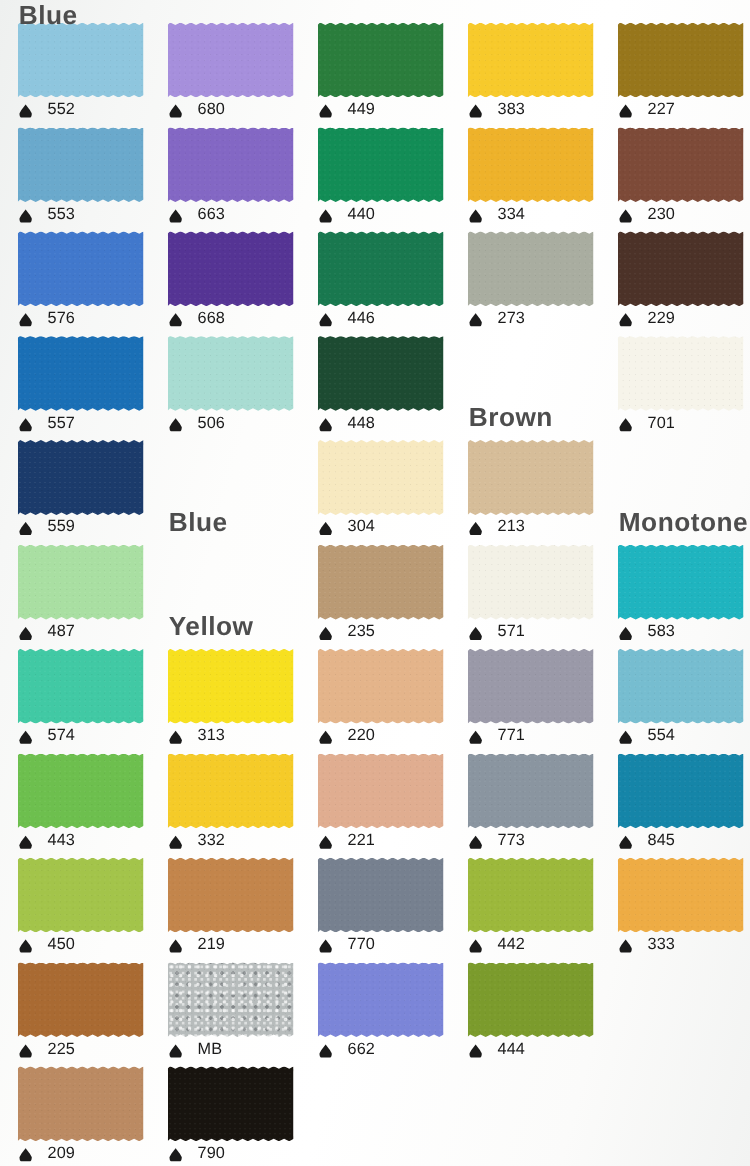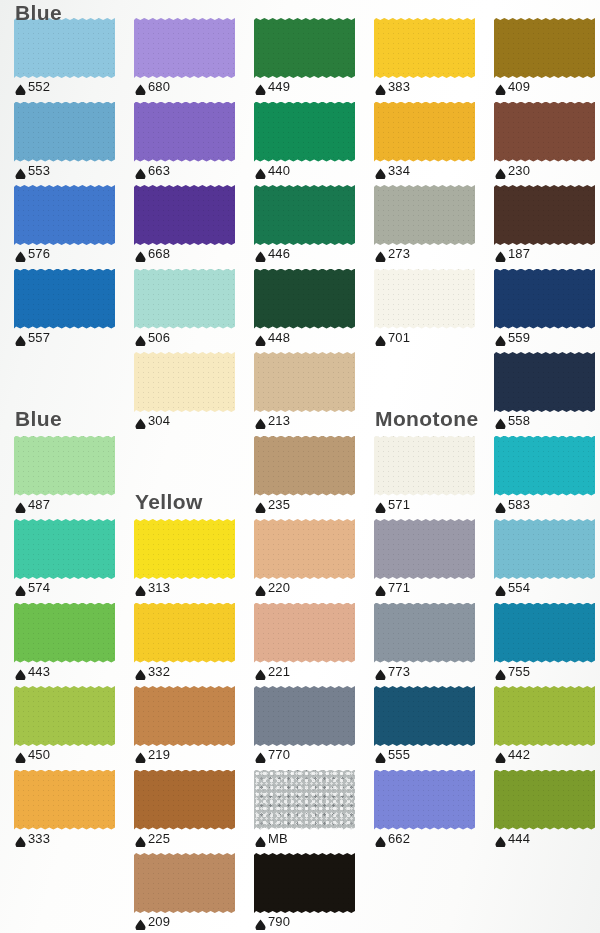--- a/index.html
+++ b/index.html
@@ -102,21 +102,21 @@
     background-size: 7px 7px, 9px 9px, 5px 5px;
     background-position: 0 0, 3px 4px, 5px 1px;
   }
   
   .label {
     position: absolute;
     left: 1px;
     top: 62px;
     display: flex;
     align-items: center;
-    gap: 2px;
+    gap: 12px;
     white-space: nowrap;
   }
   .drop-icon {
     display: inline-block;
     width: 11px;
     height: 11px;
     flex: 0 0 auto;
   }
   .code {
     font-size: 13px;
@@ -191,21 +191,21 @@
       </div>
       <div class="cell">
         <div class="swatch-wrap">
           <div class="swatch-shadow"></div>
           <div class="swatch" style="background: rgb(151, 118, 27);"></div>
         </div>
         <div class="label">
           <span class="drop-icon"><svg viewBox="0 0 12 12" width="11" height="11" aria-hidden="true">
               <path d="M6 0.6 C6 0.6 11.4 7.0 11.4 9.0 A5.4 5.4 0 0 1 0.6 9.0 C0.6 7.0 6 0.6 6 0.6 Z" fill="#1b1b1b"></path>
             </svg></span>
-          <span class="code">409</span>
+          <span class="code">227</span>
         </div>
       </div>
       <div class="cell">
         <div class="swatch-wrap">
           <div class="swatch-shadow"></div>
           <div class="swatch" style="background: rgb(106, 169, 204);"></div>
         </div>
         <div class="label">
           <span class="drop-icon"><svg viewBox="0 0 12 12" width="11" height="11" aria-hidden="true">
               <path d="M6 0.6 C6 0.6 11.4 7.0 11.4 9.0 A5.4 5.4 0 0 1 0.6 9.0 C0.6 7.0 6 0.6 6 0.6 Z" fill="#1b1b1b"></path>
@@ -311,21 +311,21 @@
       </div>
       <div class="cell">
         <div class="swatch-wrap">
           <div class="swatch-shadow"></div>
           <div class="swatch" style="background: rgb(76, 50, 40);"></div>
         </div>
         <div class="label">
           <span class="drop-icon"><svg viewBox="0 0 12 12" width="11" height="11" aria-hidden="true">
               <path d="M6 0.6 C6 0.6 11.4 7.0 11.4 9.0 A5.4 5.4 0 0 1 0.6 9.0 C0.6 7.0 6 0.6 6 0.6 Z" fill="#1b1b1b"></path>
             </svg></span>
-          <span class="code">187</span>
+          <span class="code">229</span>
         </div>
       </div>
       <div class="cell">
         <div class="swatch-wrap">
           <div class="swatch-shadow"></div>
           <div class="swatch" style="background: rgb(26, 111, 181);"></div>
         </div>
         <div class="label">
           <span class="drop-icon"><svg viewBox="0 0 12 12" width="11" height="11" aria-hidden="true">
               <path d="M6 0.6 C6 0.6 11.4 7.0 11.4 9.0 A5.4 5.4 0 0 1 0.6 9.0 C0.6 7.0 6 0.6 6 0.6 Z" fill="#1b1b1b"></path>
@@ -351,20 +351,23 @@
           <div class="swatch" style="background: rgb(29, 75, 50);"></div>
         </div>
         <div class="label">
           <span class="drop-icon"><svg viewBox="0 0 12 12" width="11" height="11" aria-hidden="true">
               <path d="M6 0.6 C6 0.6 11.4 7.0 11.4 9.0 A5.4 5.4 0 0 1 0.6 9.0 C0.6 7.0 6 0.6 6 0.6 Z" fill="#1b1b1b"></path>
             </svg></span>
           <span class="code">448</span>
         </div>
       </div>
       <div class="cell">
+        <div class="section-header">Brown</div>
+      </div>
+      <div class="cell">
         <div class="swatch-wrap">
           <div class="swatch-shadow"></div>
           <div class="swatch" style="background: rgb(246, 244, 234);"></div>
         </div>
         <div class="label">
           <span class="drop-icon"><svg viewBox="0 0 12 12" width="11" height="11" aria-hidden="true">
               <path d="M6 0.6 C6 0.6 11.4 7.0 11.4 9.0 A5.4 5.4 0 0 1 0.6 9.0 C0.6 7.0 6 0.6 6 0.6 Z" fill="#1b1b1b"></path>
             </svg></span>
           <span class="code">701</span>
         </div>
@@ -407,32 +410,20 @@
             </svg></span>
           <span class="code">213</span>
         </div>
       </div>
       <div class="cell">
         <div class="section-header">Monotone</div>
       </div>
       <div class="cell">
         <div class="swatch-wrap">
           <div class="swatch-shadow"></div>
-          <div class="swatch" style="background: rgb(34, 49, 74);"></div>
-        </div>
-        <div class="label">
-          <span class="drop-icon"><svg viewBox="0 0 12 12" width="11" height="11" aria-hidden="true">
-              <path d="M6 0.6 C6 0.6 11.4 7.0 11.4 9.0 A5.4 5.4 0 0 1 0.6 9.0 C0.6 7.0 6 0.6 6 0.6 Z" fill="#1b1b1b"></path>
-            </svg></span>
-          <span class="code">558</span>
-        </div>
-      </div>
-      <div class="cell">
-        <div class="swatch-wrap">
-          <div class="swatch-shadow"></div>
           <div class="swatch" style="background: rgb(169, 223, 162);"></div>
         </div>
         <div class="label">
           <span class="drop-icon"><svg viewBox="0 0 12 12" width="11" height="11" aria-hidden="true">
               <path d="M6 0.6 C6 0.6 11.4 7.0 11.4 9.0 A5.4 5.4 0 0 1 0.6 9.0 C0.6 7.0 6 0.6 6 0.6 Z" fill="#1b1b1b"></path>
             </svg></span>
           <span class="code">487</span>
         </div>
       </div>
       <div class="cell">
@@ -584,21 +575,21 @@
       </div>
       <div class="cell">
         <div class="swatch-wrap">
           <div class="swatch-shadow"></div>
           <div class="swatch" style="background: rgb(21, 133, 168);"></div>
         </div>
         <div class="label">
           <span class="drop-icon"><svg viewBox="0 0 12 12" width="11" height="11" aria-hidden="true">
               <path d="M6 0.6 C6 0.6 11.4 7.0 11.4 9.0 A5.4 5.4 0 0 1 0.6 9.0 C0.6 7.0 6 0.6 6 0.6 Z" fill="#1b1b1b"></path>
             </svg></span>
-          <span class="code">755</span>
+          <span class="code">845</span>
         </div>
       </div>
       <div class="cell">
         <div class="swatch-wrap">
           <div class="swatch-shadow"></div>
           <div class="swatch" style="background: rgb(163, 196, 74);"></div>
         </div>
         <div class="label">
           <span class="drop-icon"><svg viewBox="0 0 12 12" width="11" height="11" aria-hidden="true">
               <path d="M6 0.6 C6 0.6 11.4 7.0 11.4 9.0 A5.4 5.4 0 0 1 0.6 9.0 C0.6 7.0 6 0.6 6 0.6 Z" fill="#1b1b1b"></path>
@@ -621,32 +612,20 @@
       <div class="cell">
         <div class="swatch-wrap">
           <div class="swatch-shadow"></div>
           <div class="swatch" style="background: rgb(118, 128, 143);"></div>
         </div>
         <div class="label">
           <span class="drop-icon"><svg viewBox="0 0 12 12" width="11" height="11" aria-hidden="true">
               <path d="M6 0.6 C6 0.6 11.4 7.0 11.4 9.0 A5.4 5.4 0 0 1 0.6 9.0 C0.6 7.0 6 0.6 6 0.6 Z" fill="#1b1b1b"></path>
             </svg></span>
           <span class="code">770</span>
-        </div>
-      </div>
-      <div class="cell">
-        <div class="swatch-wrap">
-          <div class="swatch-shadow"></div>
-          <div class="swatch" style="background: rgb(26, 85, 115);"></div>
-        </div>
-        <div class="label">
-          <span class="drop-icon"><svg viewBox="0 0 12 12" width="11" height="11" aria-hidden="true">
-              <path d="M6 0.6 C6 0.6 11.4 7.0 11.4 9.0 A5.4 5.4 0 0 1 0.6 9.0 C0.6 7.0 6 0.6 6 0.6 Z" fill="#1b1b1b"></path>
-            </svg></span>
-          <span class="code">555</span>
         </div>
       </div>
       <div class="cell">
         <div class="swatch-wrap">
           <div class="swatch-shadow"></div>
           <div class="swatch" style="background: rgb(156, 184, 59);"></div>
         </div>
         <div class="label">
           <span class="drop-icon"><svg viewBox="0 0 12 12" width="11" height="11" aria-hidden="true">
               <path d="M6 0.6 C6 0.6 11.4 7.0 11.4 9.0 A5.4 5.4 0 0 1 0.6 9.0 C0.6 7.0 6 0.6 6 0.6 Z" fill="#1b1b1b"></path>

